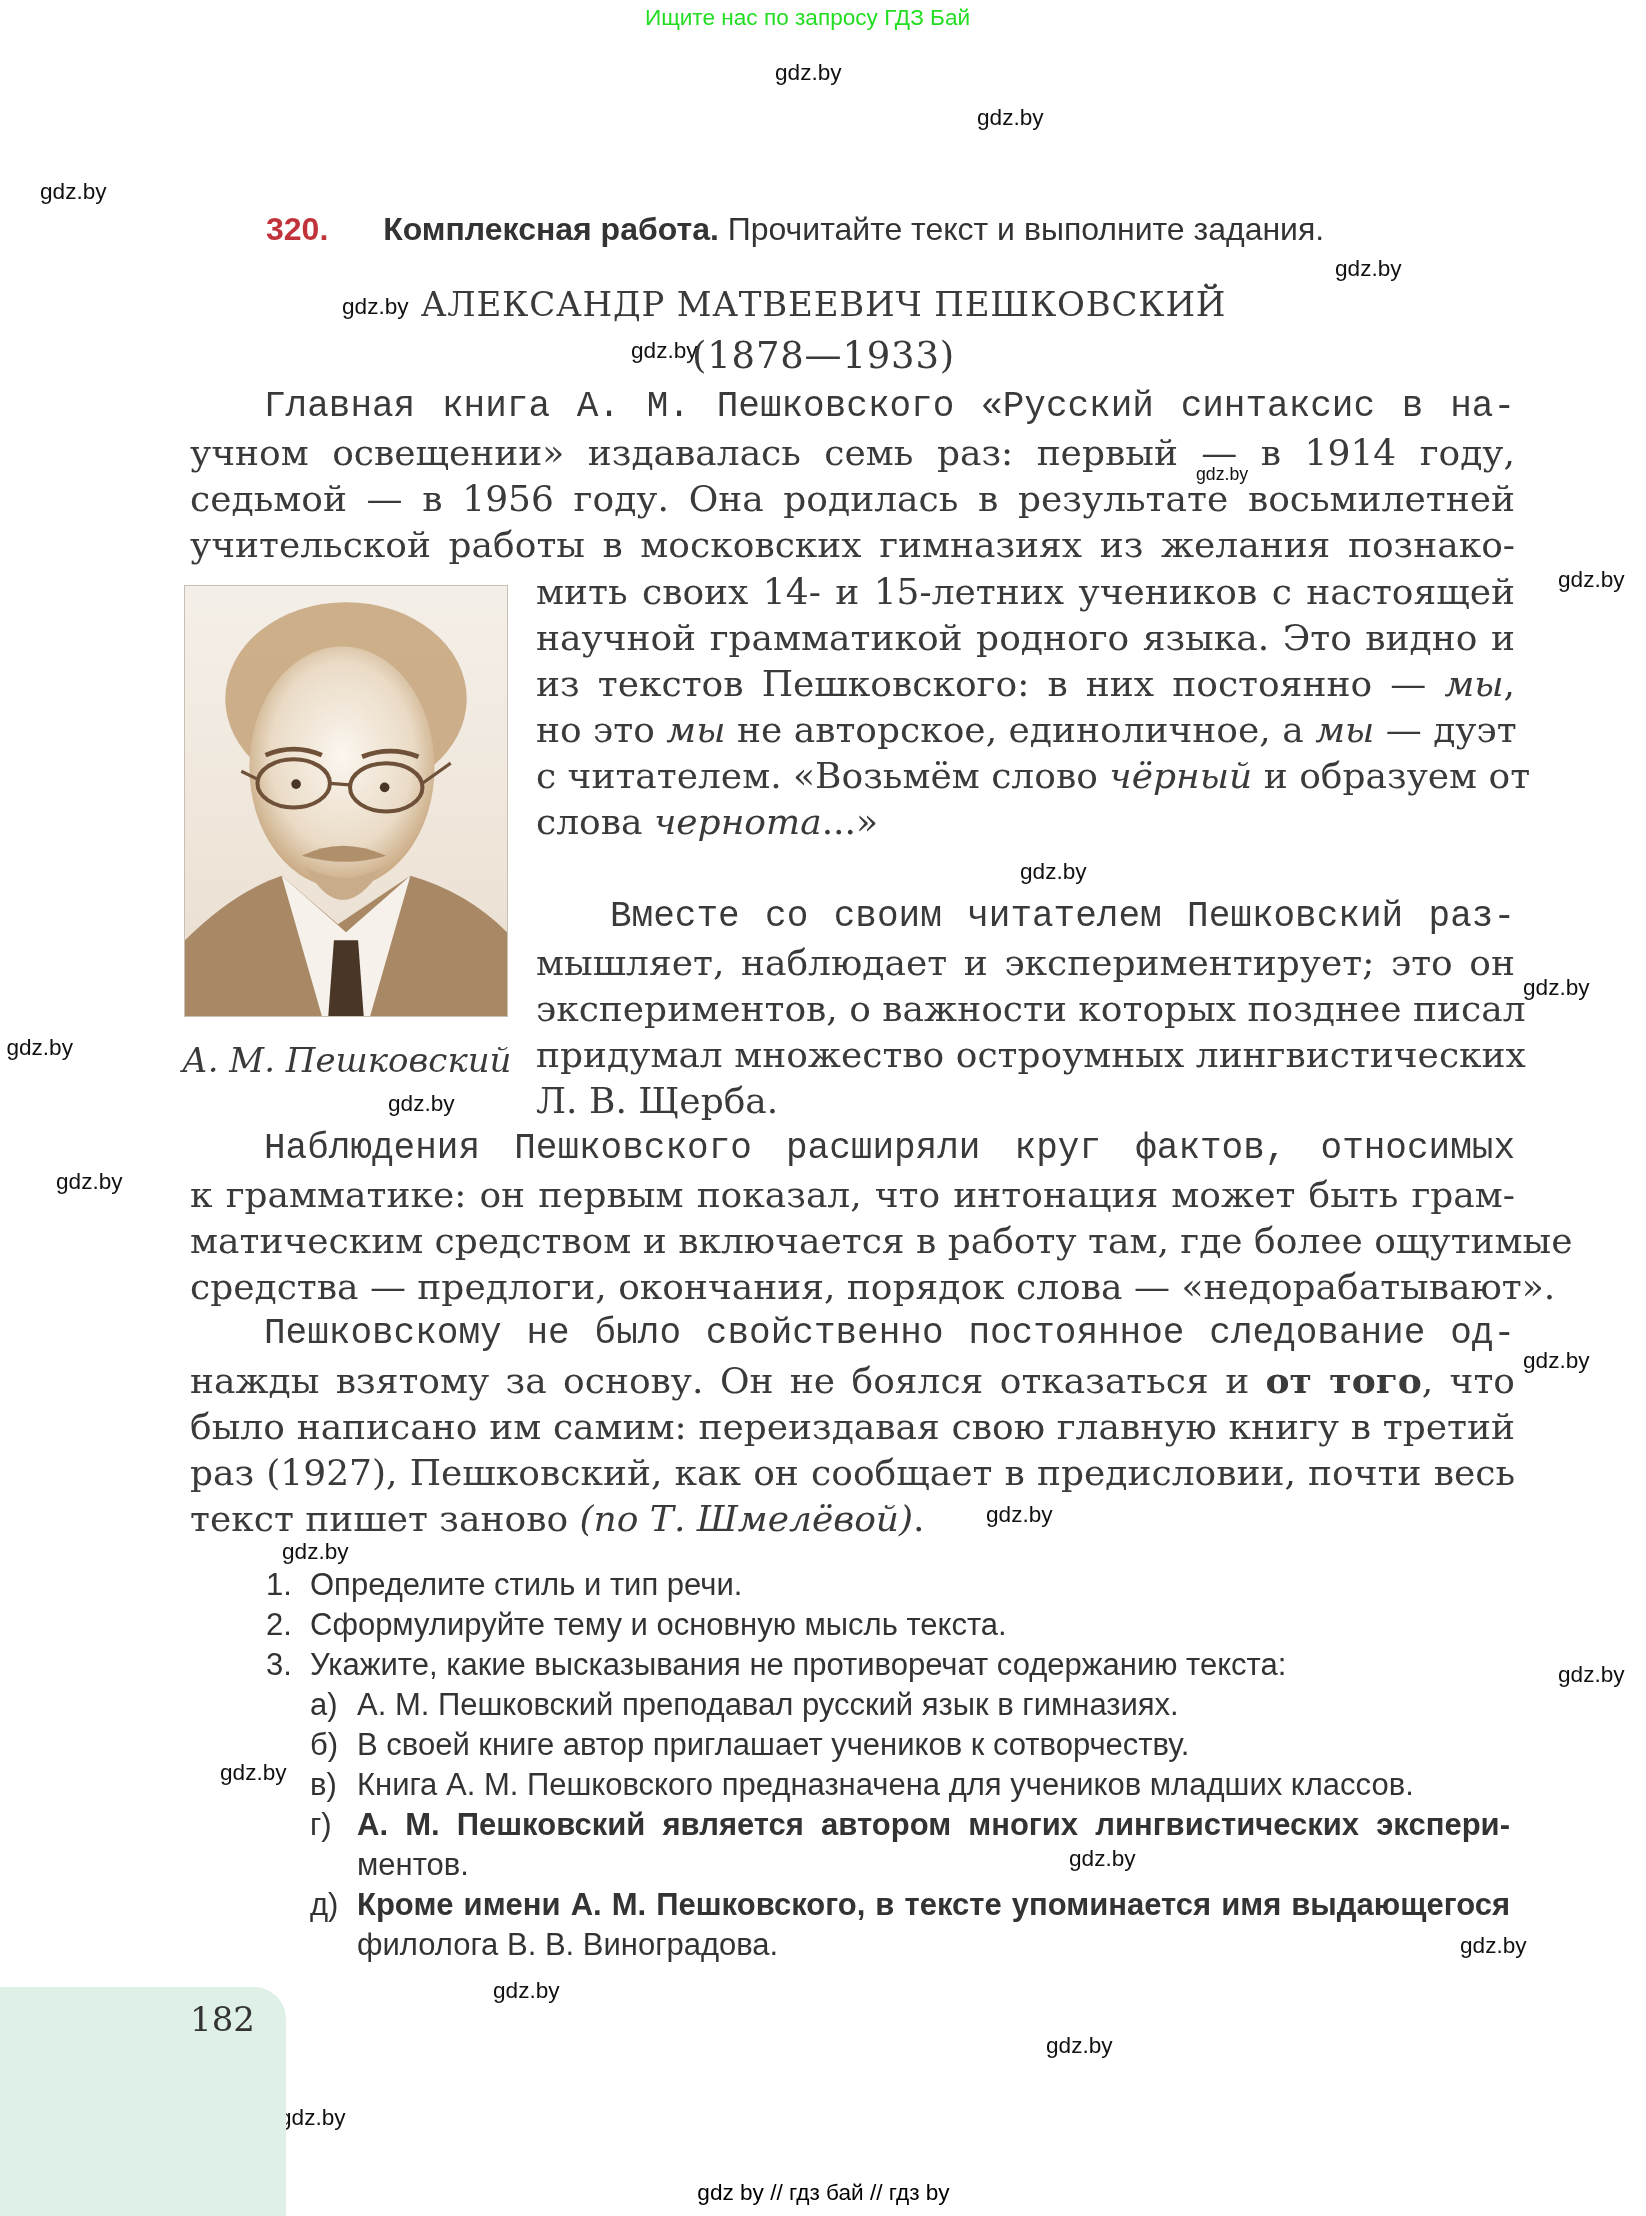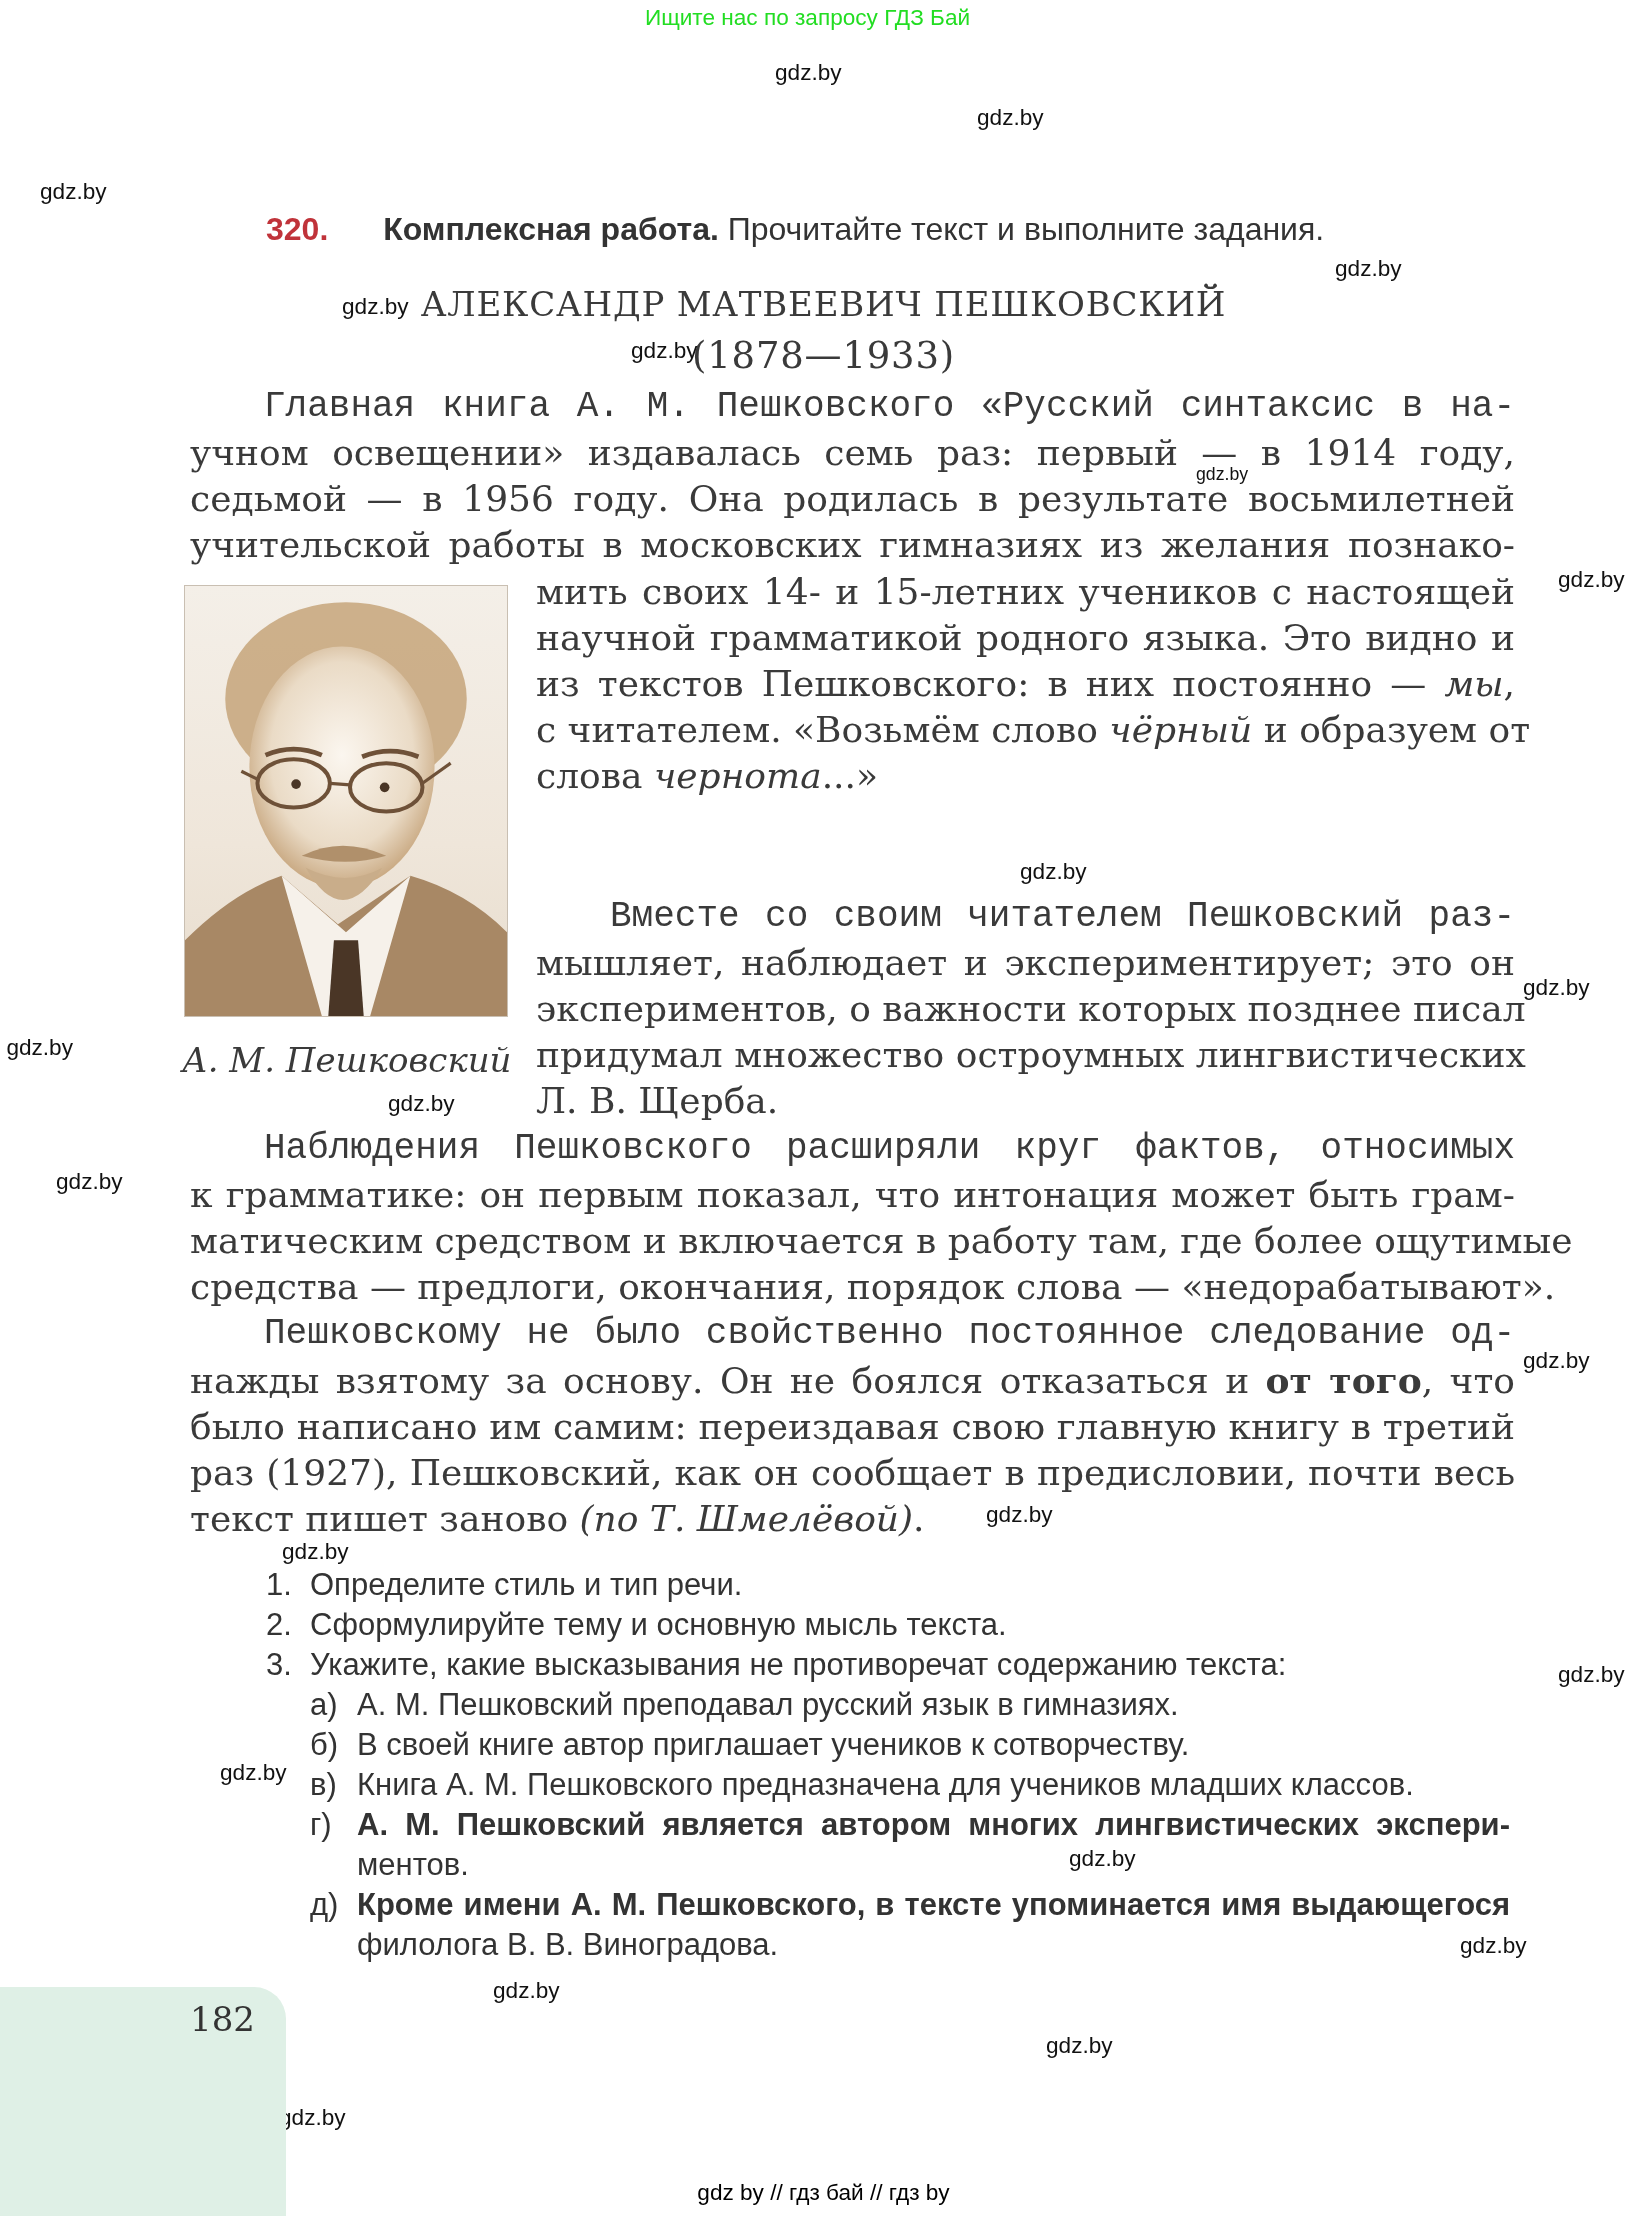--- a/index.html
+++ b/index.html
@@ -116,20 +116,21 @@
     <path d="M145 335 Q195 310 250 335 Q200 350 145 335 Z" fill="#b0906b"></path>
     <path d="M150 350 Q195 430 245 350 Q200 375 150 350 Z" fill="#c9ad8a"></path>
   </svg>
 </div>
 <div class="caption serif">А. М. Пешковский</div>
 
 <div class="body-text serif" style="left:536px;top:569px;width:979px">
   <span class="line">мить своих 14- и 15-летних учеников с настоящей</span>
   <span class="line">научной грамматикой родного языка. Это видно и</span>
   <span class="line"><span>из текстов Пешковского: в них постоянно — </span><i>мы</i><span>,</span></span>
+  <span class="line"><span>но это </span><i>мы</i><span> не авторское, единоличное, а </span><i>мы</i><span> — дуэт</span></span>
   <span class="line"><span>с читателем. «Возьмём слово </span><i>чёрный</i><span> и образуем от</span></span>
   <span class="line last"><span>слова </span><i>чернота</i><span>...»</span></span>
 </div>
 
 <div class="body-text serif" style="left:536px;top:894px;width:979px">
   <span class="line indent">Вместе со своим читателем Пешковский раз-</span>
   <span class="line">мышляет, наблюдает и экспериментирует; это он</span>
   <span class="line">экспериментов, о важности которых позднее писал</span>
   <span class="line">придумал множество остроумных лингвистических</span>
   <span class="line last">Л. В. Щерба.</span>

